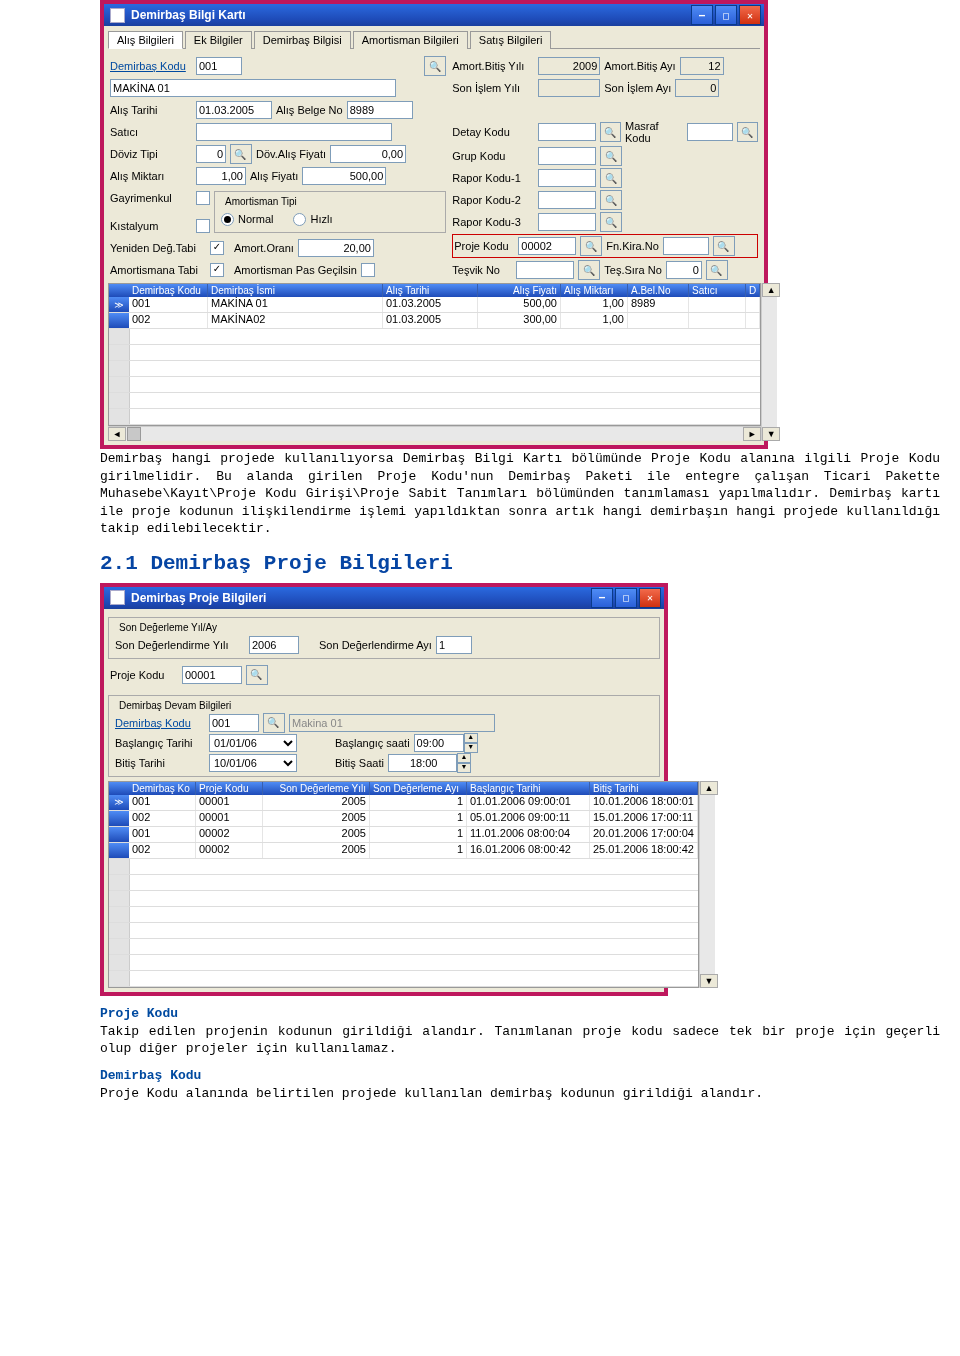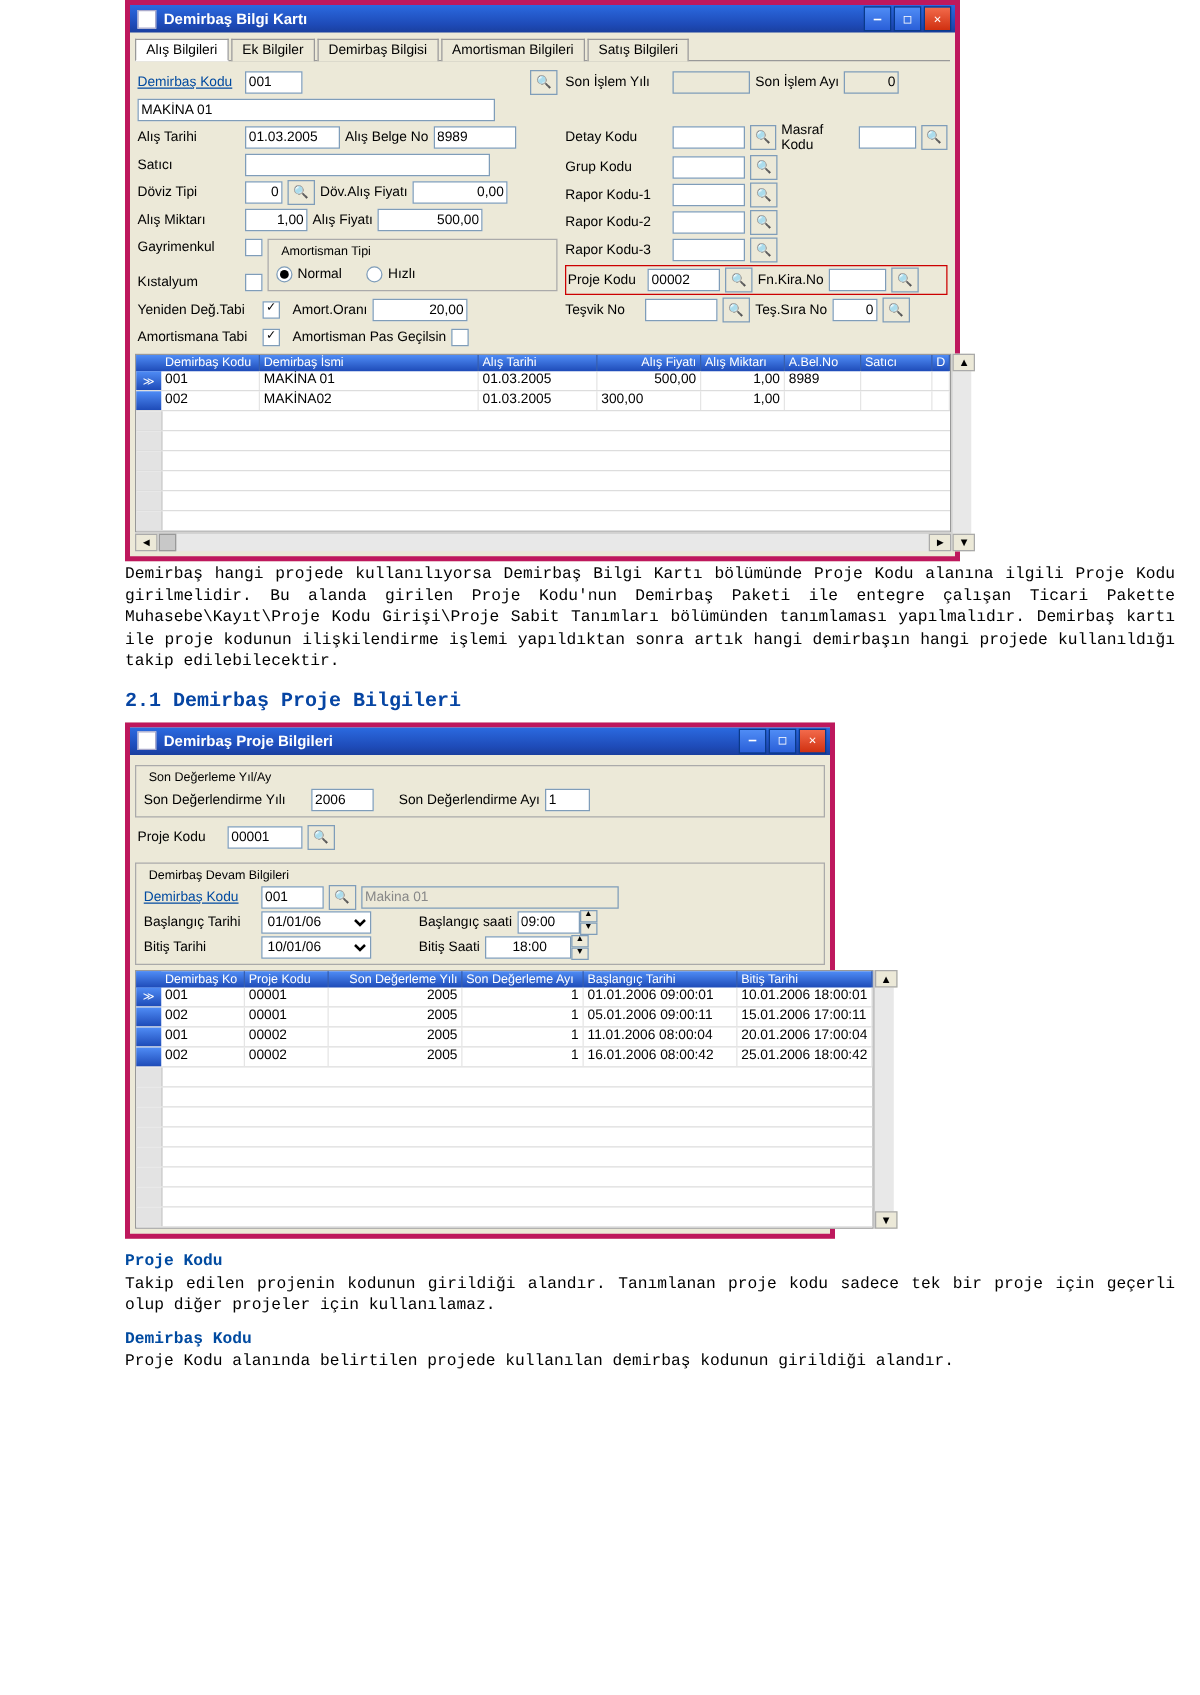--- a/index.html
+++ b/index.html
@@ -39,21 +39,21 @@
   .grow .gc{border-right:1px solid #e5e5e5;padding:0 3px;white-space:nowrap;overflow:hidden}
   .rowhead{width:20px;background:linear-gradient(#4f8cf5,#1e4bb8);display:flex;align-items:center;justify-content:center;color:#fff;font-size:9px}
   .rowhead.e{background:#e3e3e3;border-right:1px solid #ccc}
   .scrollbar{height:14px;background:#e8e8e8;border-top:1px solid #ccc;display:flex;align-items:center}
   .sbtn{width:16px;height:12px;border:1px solid #aaa;background:#ece9d8;font-size:9px;display:flex;align-items:center;justify-content:center;cursor:pointer}
   .sbv{width:15px;background:#e8e8e8;border-left:1px solid #ccc;display:flex;flex-direction:column}
   .gridwrap{display:flex}
   .gridmain{flex:1}
   
   .para{font-family:"Courier New",monospace;font-size:13px;line-height:1.35;text-align:justify;margin:1px 0}
-  .h2{font-family:"Courier New",monospace;color:#0645a3;font-size:16px;font-weight:bold;margin:14px 0 8px}
+  .h2{font-family:"Courier New",monospace;color:#0645a3;font-size:21px;font-weight:bold;margin:14px 0 8px}
   .lblhead{font-family:"Courier New",monospace;color:#004aa0;font-weight:bold;font-size:13px;margin:10px 0 0}
   .spin{display:inline-flex;align-items:center}
   .spin .sp-b{width:14px;display:flex;flex-direction:column}
   .spin .sp-b span{height:8px;border:1px solid #7f9db9;background:#ece9d8;font-size:7px;text-align:center;line-height:6px;cursor:pointer}
   select.dd{border:1px solid #7f9db9;background:#fff;height:18px;font-size:11px;font-family:inherit}
 </style>
 </head>
 <body>
 
 <div class="page">
@@ -141,20 +141,26 @@
         <div class="row">
           <span class="lab" style="min-width:96px">Amortismana Tabi</span>
           <span class="cb">✓</span>
           <span class="lab" style="min-width:0;margin-left:6px">Amortisman Pas Geçilsin</span>
           <span class="cb"></span>
         </div>
       </div>
 
       <div class="col">
         <div class="row">
+          <span class="lab">Amort.Bitiş Yılı</span>
+          <input class="tx ro" style="width: 56px; text-align: right;" value="2009">
+          <span class="lab" style="min-width:0">Amort.Bitiş Ayı</span>
+          <input class="tx ro" style="width: 38px; text-align: right;" value="12">
+        </div>
+        <div class="row">
           <span class="lab">Son İşlem Yılı</span>
           <input class="tx ro" style="width: 56px;">
           <span class="lab" style="min-width:0">Son İşlem Ayı</span>
           <input class="tx ro" style="width: 38px; text-align: right;" value="0">
         </div>
         <div style="height:18px"></div>
         <div class="row">
           <span class="lab">Detay Kodu</span>
           <input class="tx" style="width: 52px;">
               <span class="pick">🔍</span>
@@ -225,21 +231,21 @@
                   <div class="gc" style="width:60px;text-align:right">1,00</div>
                   <div class="gc" style="width:54px">8989</div>
                   <div class="gc" style="width:50px"></div>
                   <div class="gc" style="flex:1"></div>
                 </div>
                 <div class="grow">
                   <div class="rowhead"></div>
                   <div class="gc" style="width:72px">002</div>
                   <div class="gc" style="width:168px">MAKİNA02</div>
                   <div class="gc" style="width:88px">01.03.2005</div>
-                  <div class="gc" style="width:76px;text-align:left">300,00</div>
+                  <div class="gc" style="width:76px;text-align:right">300,00</div>
                   <div class="gc" style="width:60px;text-align:right">1,00</div>
                   <div class="gc" style="width:54px"></div>
                   <div class="gc" style="width:50px"></div>
                   <div class="gc" style="flex:1"></div>
                 </div>
               </div>
           <div class="grow">
                 <div class="rowhead e"></div>
               </div>
           <div class="grow">

